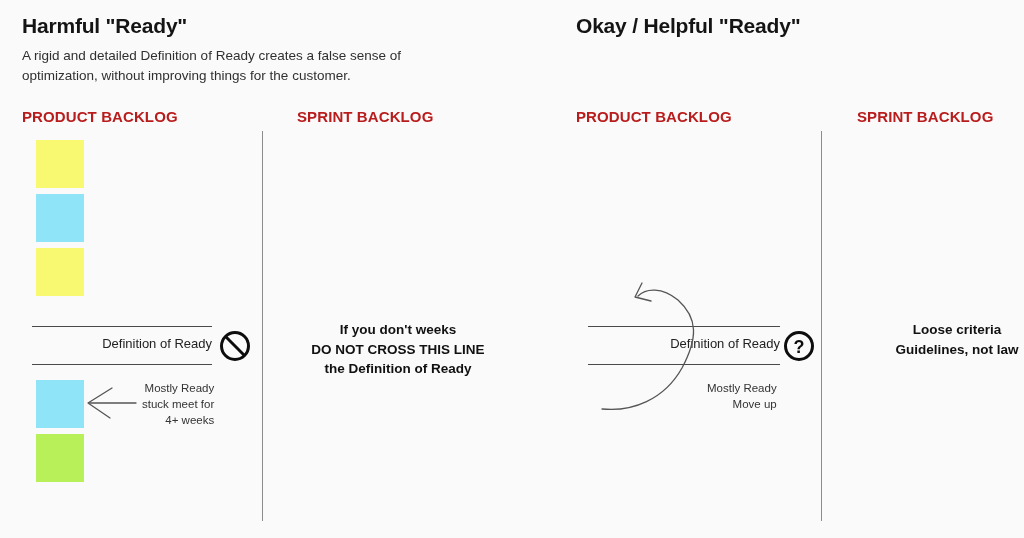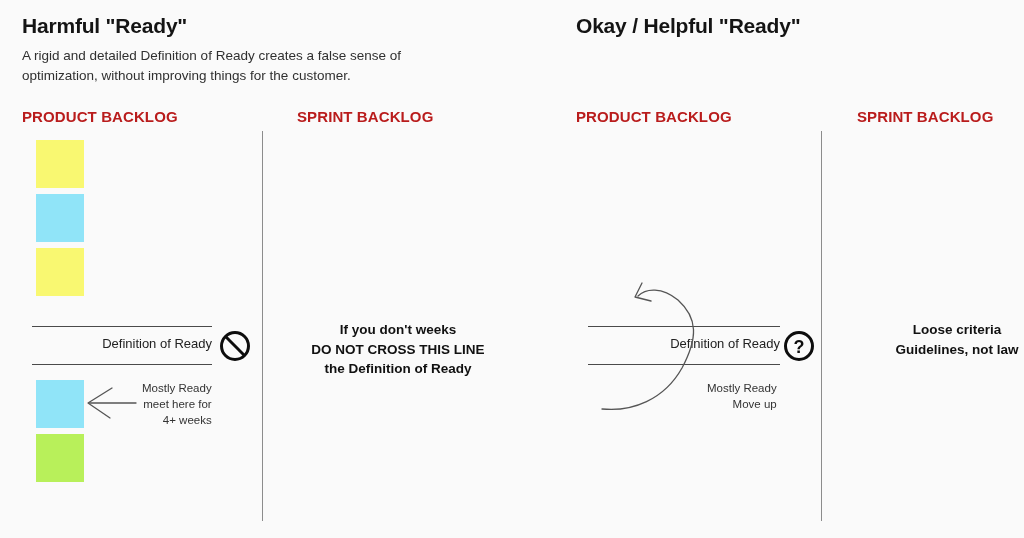--- a/index.html
+++ b/index.html
@@ -181,21 +181,21 @@
   </div>
 
   <div class="sprint-note">
     <div>If you don't weeks</div>
     <div>DO NOT CROSS THIS LINE</div>
     <div>the Definition of Ready</div>
   </div>
 
   <div class="callout">
     <div>Mostly Ready</div>
-    <div>meet here for</div>
+    <div>stuck meet for</div>
     <div>4+ weeks</div>
   </div>
 
   <svg class="arrow-svg" viewBox="0 0 512 538">
     <path d="M 136 403 L 89 403" fill="none" stroke="#555555" stroke-width="1.3" stroke-linecap="round"></path>
     <path d="M 112 388 L 88 403 L 110 418" fill="none" stroke="#555555" stroke-width="1.3" stroke-linecap="round" stroke-linejoin="round"></path>
   </svg>
 </div>
 
 <div class="panel right">

